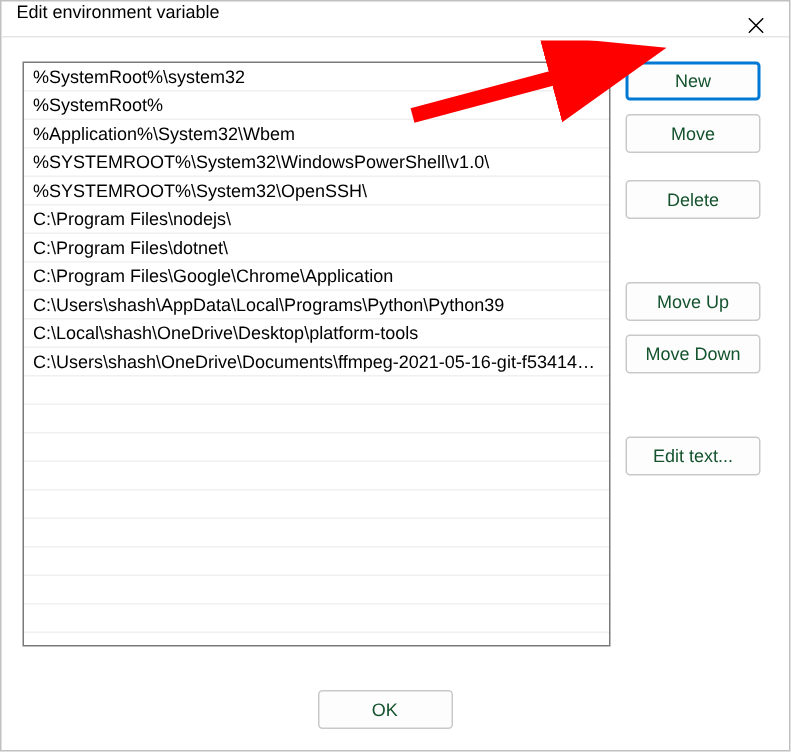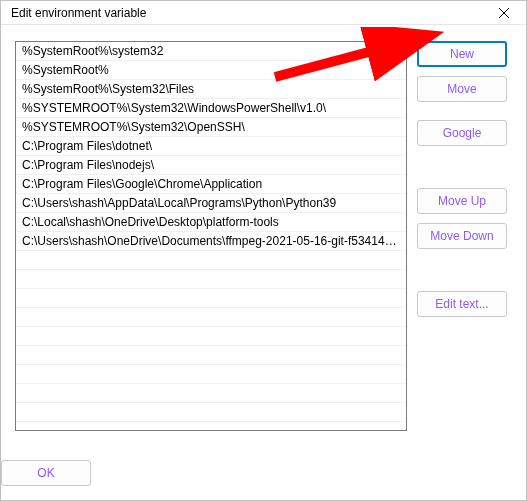--- a/index.html
+++ b/index.html
@@ -16,21 +16,20 @@
       height: 501px;
       background: #fff;
       border: 1px solid #c0c0c0;
       display: flex;
       flex-direction: column;
       position: relative;
     }
     .titlebar {
       height: 24px;
       display: flex;
-      align-items: center;
       padding-left: 10px;
       border-bottom: 1px solid #e5e5e5;
     }
     .titlebar-title {
       flex: 1;
       font-size: 12px;
       color: #000;
     }
     .titlebar-close {
       width: 45px;
@@ -74,33 +73,33 @@
       flex-direction: column;
     }
     .btn {
       width: 90px;
       height: 26px;
       background: #fdfdfd;
       border: 1px solid #c9c9c9;
       border-radius: 3px;
       font-family: inherit;
       font-size: 12px;
-      color: #8b5cf6;
+      color: #14532d;
       cursor: pointer;
       padding: 0;
     }
     .btn.highlight {
       border: 2px solid #0078d4;
       height: 26px;
     }
     .gap-sm { height: 9px; }
     .gap-lg { height: 42px; }
     .footer {
       display: flex;
-      justify-content: space-between;
+      justify-content: center;
       gap: 10px;
       padding: 10px 14px 14px 0;
     }
     .arrow {
       position: absolute;
       left: 269px;
       top: 2px;
       pointer-events: none;
     }
   </style>
@@ -117,25 +116,25 @@
         <line x1="10" y1="0" x2="0" y2="10" stroke="#000" stroke-width="1"></line>
       </svg>
     </div>
   </div>
 
   <div class="content">
 
     <div class="listbox" id="listbox">
         <div class="list-row">%SystemRoot%\system32</div>
         <div class="list-row">%SystemRoot%</div>
-        <div class="list-row">%SystemRoot%\System32\Files</div>
+        <div class="list-row">%Application%\System32\Wbem</div>
         <div class="list-row">%SYSTEMROOT%\System32\WindowsPowerShell\v1.0\</div>
         <div class="list-row">%SYSTEMROOT%\System32\OpenSSH\</div>
+        <div class="list-row">C:\Program Files\nodejs\</div>
         <div class="list-row">C:\Program Files\dotnet\</div>
-        <div class="list-row">C:\Program Files\nodejs\</div>
         <div class="list-row">C:\Program Files\Google\Chrome\Application</div>
         <div class="list-row">C:\Users\shash\AppData\Local\Programs\Python\Python39</div>
         <div class="list-row">C:\Local\shash\OneDrive\Desktop\platform-tools</div>
         <div class="list-row">C:\Users\shash\OneDrive\Documents\ffmpeg-2021-05-16-git-f53414a...</div>
         <div class="list-row empty"></div>
         <div class="list-row empty"></div>
         <div class="list-row empty"></div>
         <div class="list-row empty"></div>
         <div class="list-row empty"></div>
         <div class="list-row empty"></div>
@@ -143,21 +142,21 @@
         <div class="list-row empty"></div>
         <div class="list-row empty"></div>
       </div>
 
     <div class="side-buttons">
       <button class="btn highlight">New</button>
       <div class="gap-sm"></div>
       <button class="btn">Move</button>
       <div class="gap-sm"></div>
       <div class="gap-sm"></div>
-      <button class="btn">Google</button>
+      <button class="btn">Delete</button>
       <div class="gap-lg"></div>
       <button class="btn">Move Up</button>
       <div class="gap-sm"></div>
       <button class="btn">Move Down</button>
       <div class="gap-lg"></div>
       <button class="btn">Edit text...</button>
     </div>
 
     <svg class="arrow" width="175" height="60">
       <defs>

